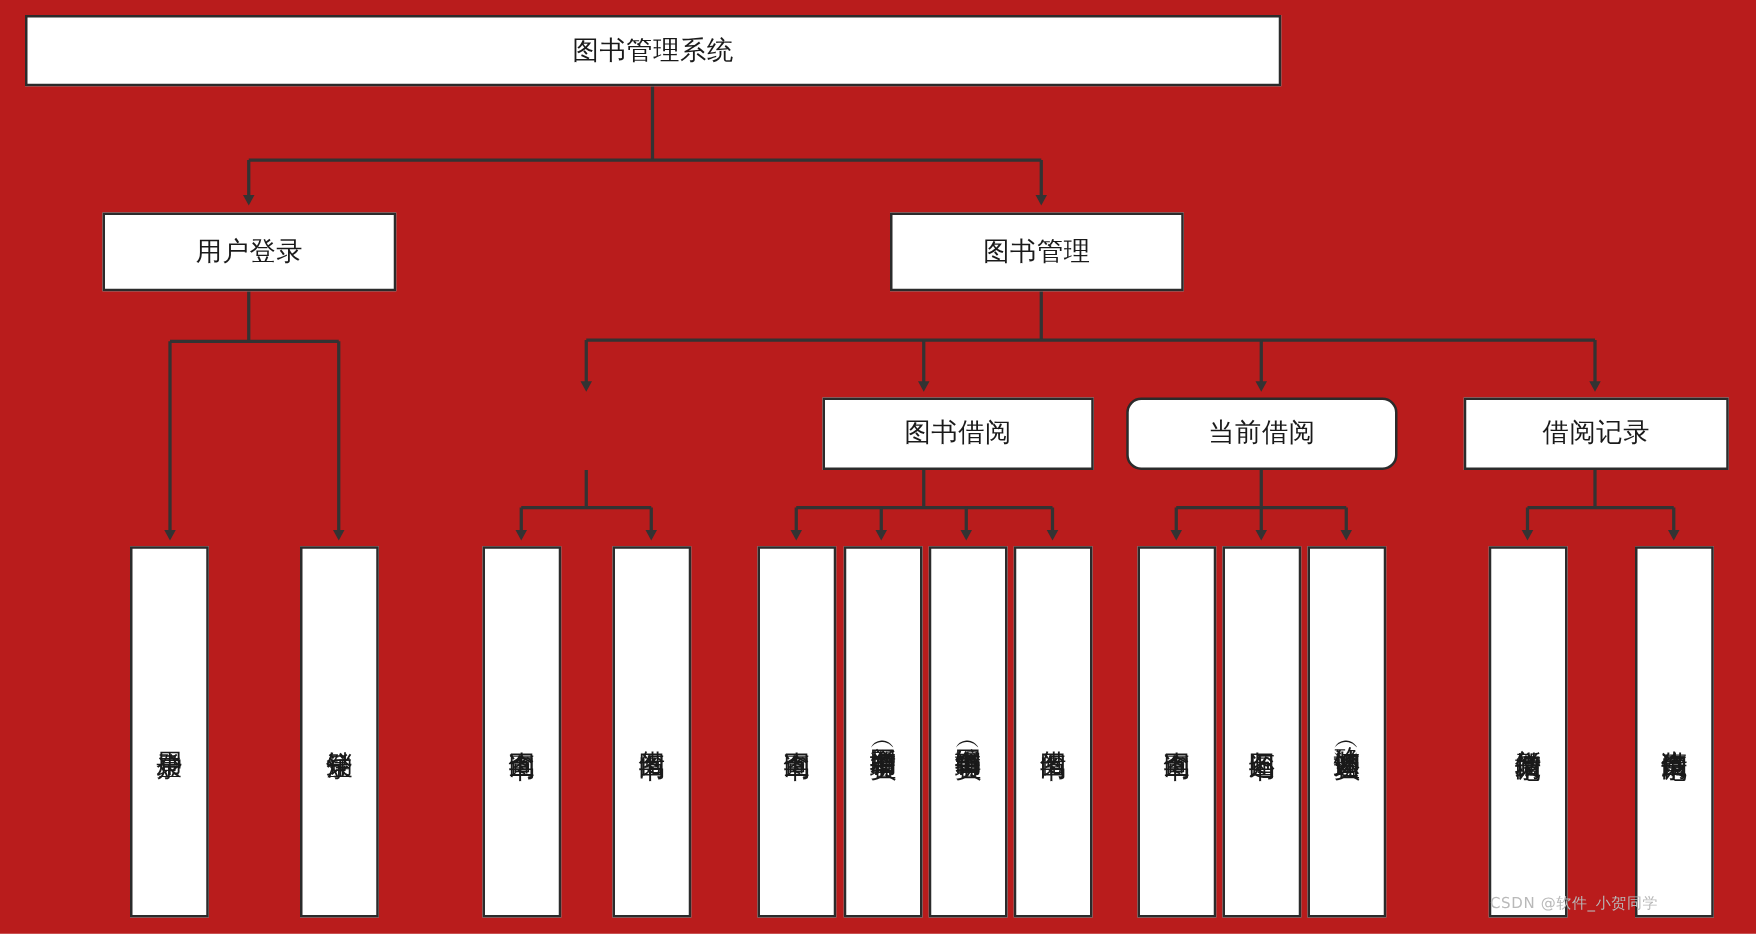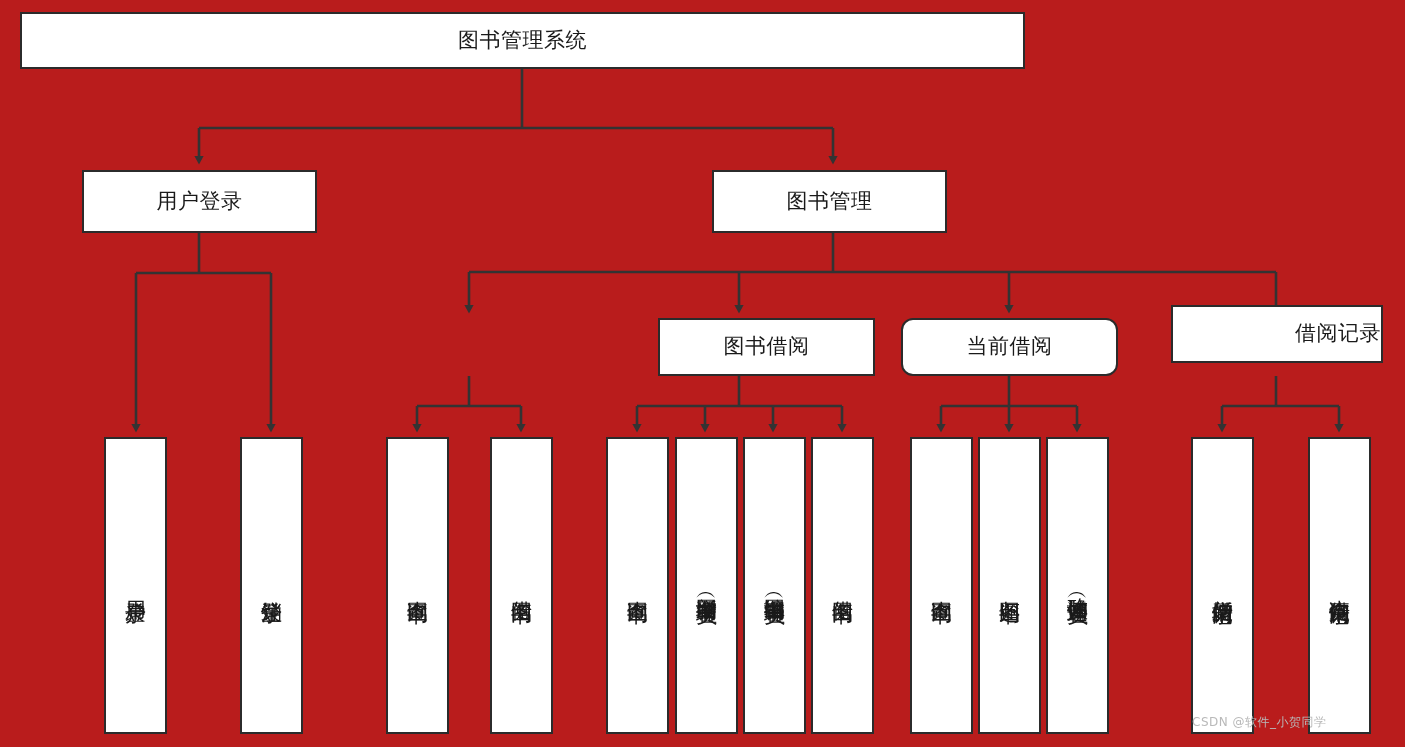--- a/index.html
+++ b/index.html
@@ -139,21 +139,21 @@
 
 
   <div class="node-box h-node" style="left:658px; top:318px; width:217px; height:58px;justify-content:center;">
     <span class="node-label">图书借阅</span>
   </div>
 
   <div class="node-box h-node" style="left:901px; top:318px; width:217px; height:58px;border-radius:12px;">
     <span class="node-label">当前借阅</span>
   </div>
 
-  <div class="node-box h-node" style="left:1171px; top:305px; width:212px; height:58px;justify-content:flex-end;">
+  <div class="node-box h-node" style="left:1171px; top:318px; width:212px; height:58px;">
     <span class="node-label">借阅记录</span>
   </div>
 
   <div class="node-box v-node" style="left:104px; top:437px; width:63px; height:297px;">
     <span class="node-label">用户登录</span>
   </div>
 
   <div class="node-box v-node" style="left:240px; top:437px; width:63px; height:297px;">
     <span class="node-label">注销登录</span>
   </div>

